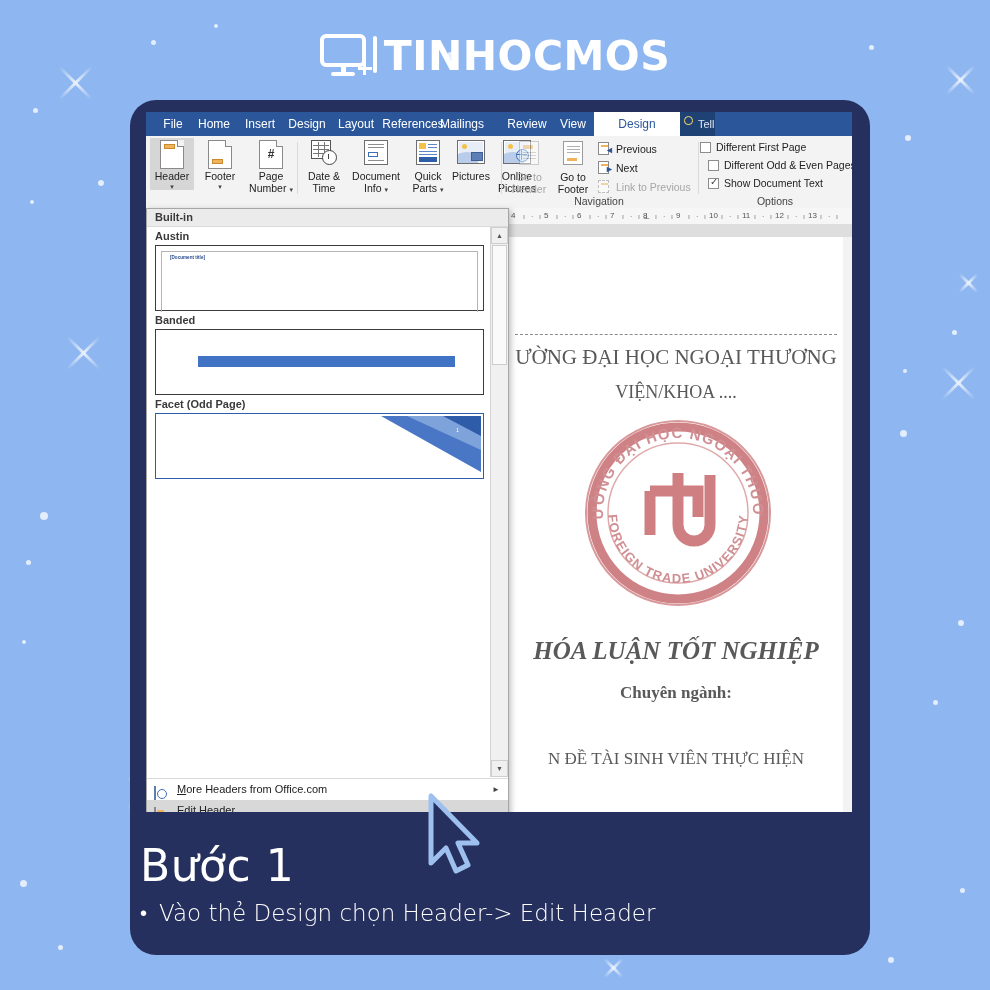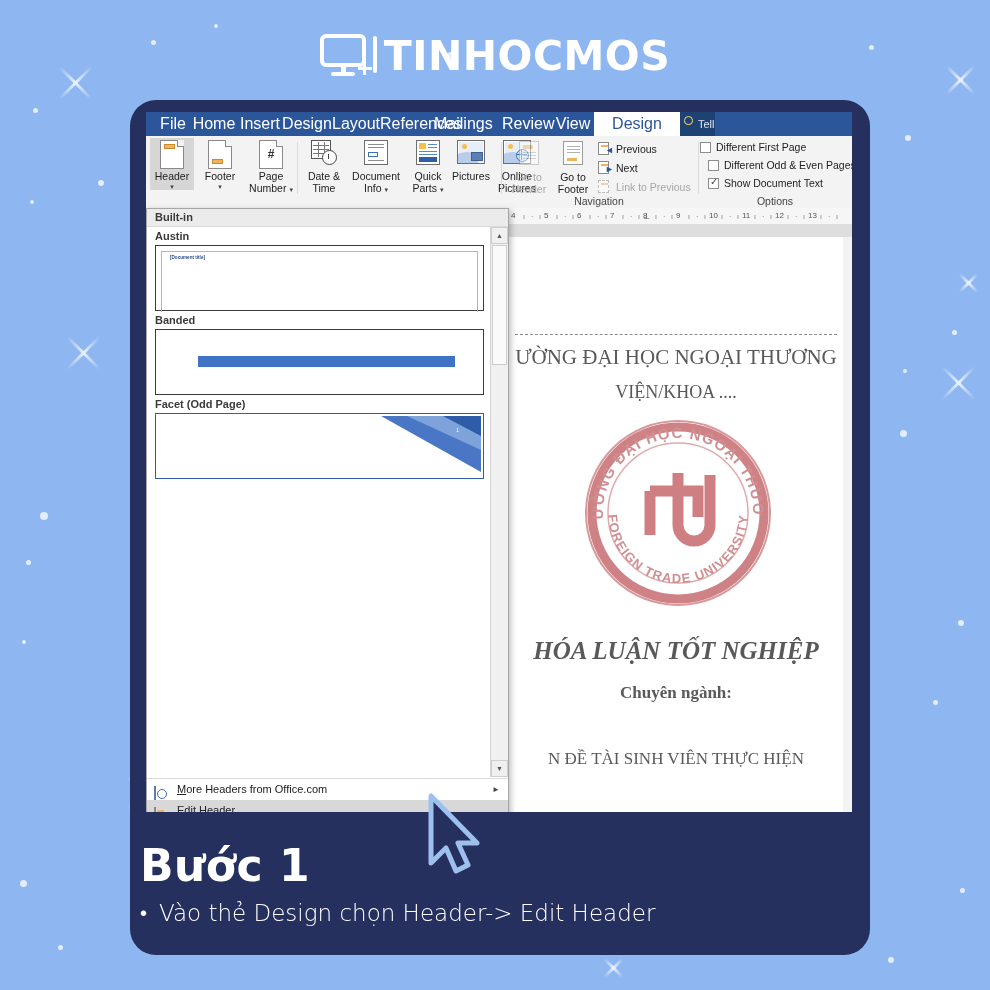--- a/index.html
+++ b/index.html
@@ -34,21 +34,21 @@
         font-family:"DejaVu Sans", sans-serif;}
 
   
   #card{position:absolute;left:130px;top:100px;width:740px;height:855px;
         background:#26305e;border-radius:26px;}
 
   
   #word{position:absolute;left:146px;top:112px;width:706px;height:700px;overflow:hidden;
         background:#ffffff;}
   .ribbon-tabs{position:absolute;left:0;top:0;width:706px;height:24px;background:#2b579a;}
-  .tab{position:absolute;top:0;height:24px;line-height:24px;color:#ffffff;font-size:16px;
+  .tab{position:absolute;top:0;height:24px;line-height:24px;color:#ffffff;font-size:12px;
        text-align:center;white-space:nowrap;}
   .tab.active{background:#ffffff;color:#2b579a;}
   .tellme{position:absolute;top:0;height:24px;line-height:24px;color:#dbe5f5;font-size:11px;
           background:#1f4275;padding-left:18px;white-space:nowrap;}
   .tellme .bulb{position:absolute;left:4px;top:4px;width:9px;height:9px;border:1.4px solid #ffd966;
           border-radius:50% 50% 45% 45%;box-sizing:border-box;}
 
   .ribbon-body{position:absolute;left:0;top:24px;width:706px;height:72px;background:#f3f3f3;
           border-bottom:1px solid #d4d4d4;}
   .grp{position:absolute;top:0;height:72px;}
@@ -164,21 +164,21 @@
   .dline{position:absolute;left:0;right:0;text-align:center;color:#595959;
      font-family:"Liberation Serif", serif;}
   #logo{position:absolute;left:50%;top:176px;margin-left:-98px;width:196px;height:196px;}
   #vsb{position:absolute;right:0;top:29px;bottom:0;width:9px;background:#f3f3f3;}
 
   
   #cursor{position:absolute;left:425px;top:793px;width:60px;height:82px;}
 
   
   #cap{position:absolute;left:140px;top:840px;width:720px;color:#ffffff;}
-  #cap .h{font-size:44px;font-weight:700;letter-spacing:.5px;line-height:52px;
+  #cap .h{font-size:44px;font-weight:400;letter-spacing:.5px;line-height:52px;
      font-family:"DejaVu Sans", sans-serif;}
   #cap .b{display:flex;gap:12px;align-items:flex-start;margin-top:8px;font-size:23px;
      font-family:"DejaVu Sans", sans-serif;font-weight:300;}
   #cap .b .bu{font-size:20px;line-height:26px;}
 </style>
 </head>
 <body>
 
 <div id="bg">
     <div class="dot" style="left: 151px; top: 40px; width: 5px; height: 5px;"></div>

